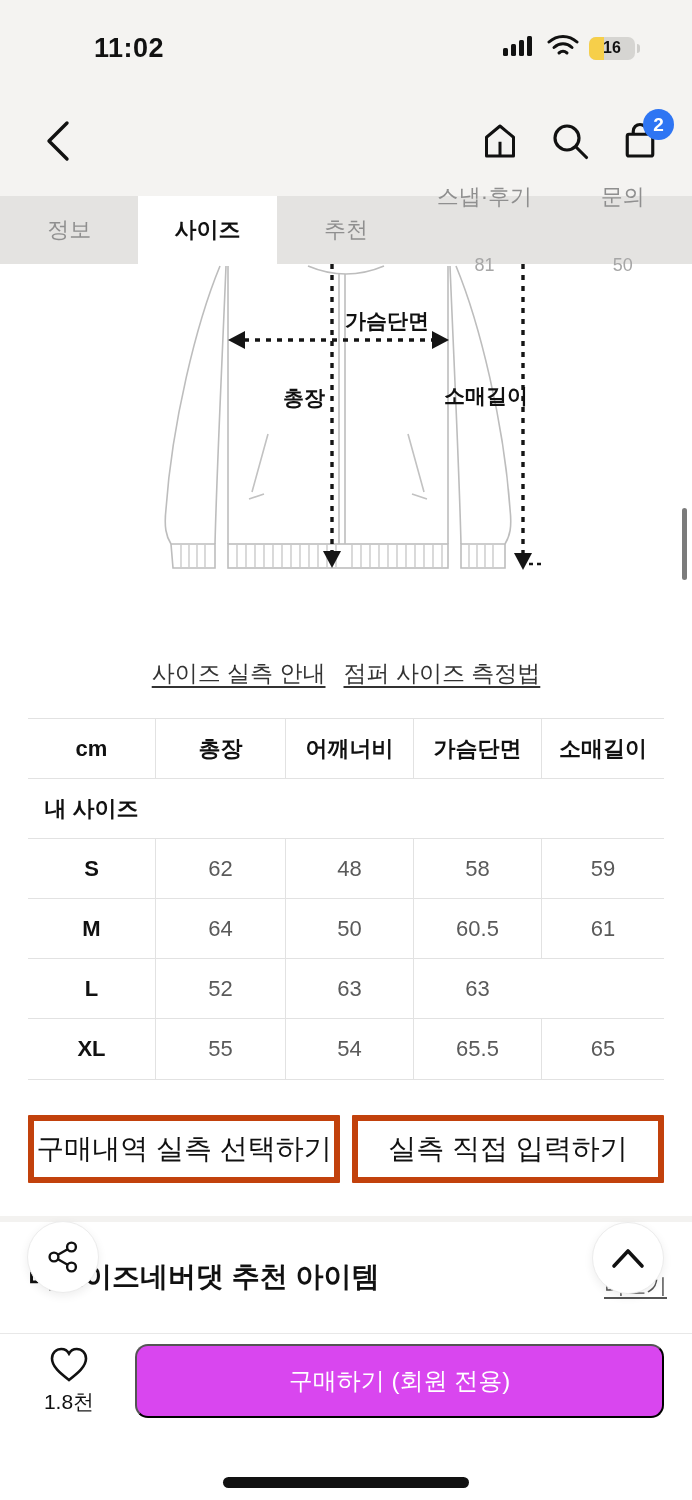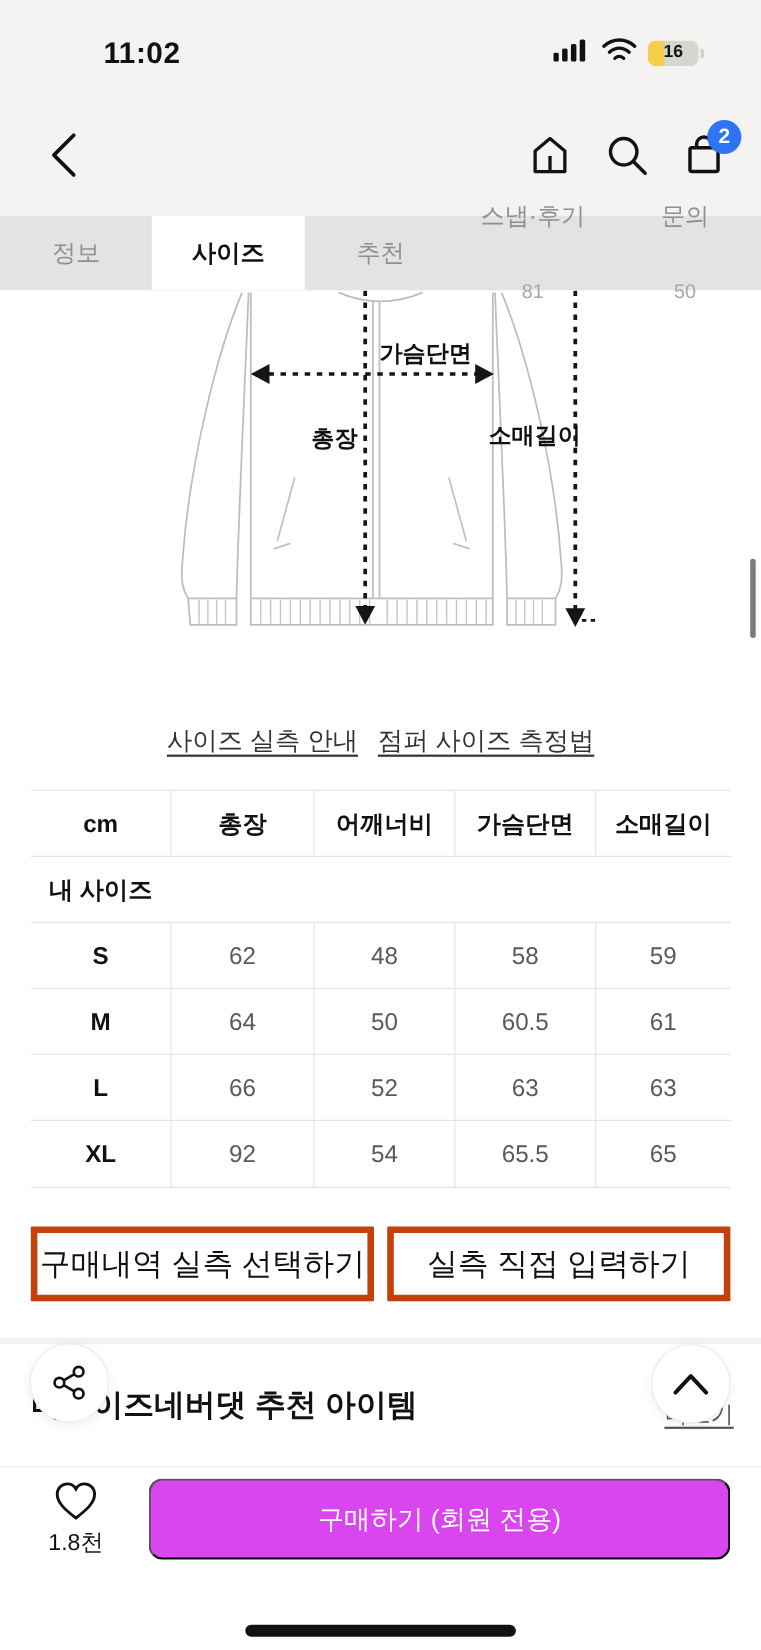--- a/index.html
+++ b/index.html
@@ -255,28 +255,27 @@
     </div>
     <div class="t-row">
       <div class="t-cell t-size">M</div>
       <div class="t-cell">64</div>
       <div class="t-cell">50</div>
       <div class="t-cell">60.5</div>
       <div class="t-cell">61</div>
     </div>
     <div class="t-row">
       <div class="t-cell t-size">L</div>
-      <div class="t-cell">66</div>
       <div class="t-cell">52</div>
       <div class="t-cell">63</div>
       <div class="t-cell">63</div>
     </div>
     <div class="t-row">
       <div class="t-cell t-size">XL</div>
-      <div class="t-cell">92</div>
+      <div class="t-cell">55</div>
       <div class="t-cell">54</div>
       <div class="t-cell">65.5</div>
       <div class="t-cell">65</div>
     </div>
   </div>
 
   <div class="measure-buttons">
     <button class="measure-btn">구매내역 실측 선택하기</button>
     <button class="measure-btn">실측 직접 입력하기</button>
   </div>

